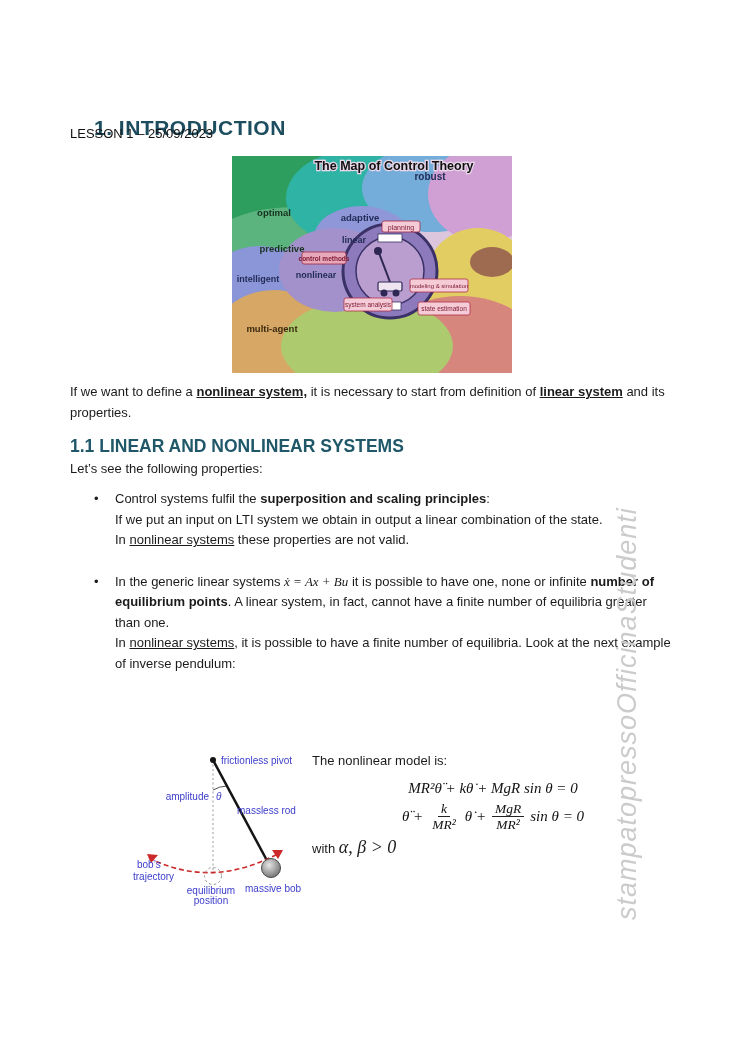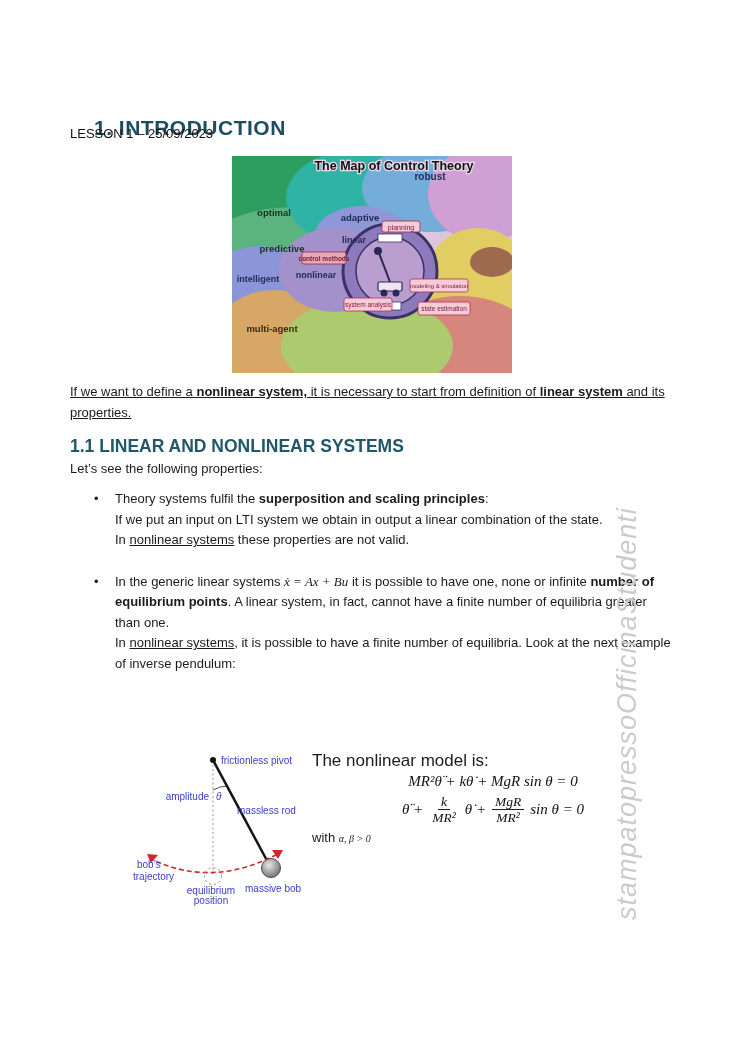--- a/index.html
+++ b/index.html
@@ -2,41 +2,41 @@
 <html><head>
 <meta charset="utf-8">
 <style>
   html,body{margin:0;padding:0;background:#fff;}
   .page{position:relative;width:744px;height:1052px;background:#ffffff;overflow:hidden;
         font-family:"Liberation Sans",sans-serif;color:#1b1b1b;}
   .abs{position:absolute;}
   .h1{left:94px;top:89px;font-size:21px;font-weight:700;color:#1d4e5f;letter-spacing:0.5px;margin-top:27px;}
   .lesson{left:70px;top:126px;font-size:13px;font-weight:400;color:#111;}
   .mapfig{left:232px;top:156px;width:280px;height:217px;}
-  .intro{left:70px;top:382px;width:606px;font-size:13px;line-height:20.5px;text-decoration:underline;}
+  .intro{left:70px;top:382px;width:606px;font-size:13px;line-height:20.5px;}
   .h2{left:70px;top:436px;font-size:17.5px;font-weight:700;color:#20586a;}
   .lead{left:70px;top:461px;font-size:13px;}
   .blist{left:94px;top:489px;width:582px;font-size:13px;line-height:20.5px;}
   .bitem{display:flex;margin-bottom:21px;}
   .bdot{width:21px;flex:0 0 21px;font-size:13px;}
   .btext{width:560px;}
   b.bu{font-weight:700;text-decoration:underline;}
   .ul{text-decoration:underline;margin-top:32px;}
   .math{font-family:"Liberation Serif",serif;font-style:italic;}
   .pend{left:133px;top:752px;width:180px;height:155px;}
   .eqs{left:312px;top:751px;width:362px;}
-  .eqs .eintro{font-size:17px;line-height:20px;}
+  .eqs .eintro{font-size:13px;line-height:20px;}
   .eqline{text-align:center;font-family:"Liberation Serif",serif;font-style:italic;
-          font-size:15px;color:#111;margin-top:2px;}
+          font-size:15px;color:#111;margin-top:9px;}
   .eq2{display:flex;justify-content:center;align-items:center;gap:6px;margin-top:4px;}
   .frac{display:inline-flex;flex-direction:column;align-items:center;font-size:13.5px;line-height:15px;}
   .frac .num{border-bottom:1px solid #222;padding:0 3px;}
   .frac .den{padding:0 3px;}
   .ewith{font-size:13px;margin-top:5px;}
-  .ewith .math{font-size:10px;}
+  .ewith .math{font-size:18px;}
   .watermark{left:612px;top:520px;height:400px;writing-mode:vertical-rl;transform:rotate(180deg);
              font-size:27px;font-style:italic;color:#cbcbcb;letter-spacing:1px;white-space:nowrap;}
   svg text{font-family:"Liberation Sans",sans-serif;}
 </style>
 </head>
 <body>
 
 <div class="page">
 
   <div class="abs h1">1. INTRODUCTION</div>
@@ -93,21 +93,21 @@
 
   <div class="abs intro"><span>If we want to define a </span><b class="bu">nonlinear system,</b><span> it is necessary to start from definition of </span><b class="bu">linear system</b><span> and its properties.</span></div>
 
   <div class="abs h2">1.1 LINEAR AND NONLINEAR SYSTEMS</div>
   <div class="abs lead">Let’s see the following properties:</div>
 
   <div class="abs blist">
     <div class="bitem">
       <span class="bdot">•</span>
       <span class="btext">
-        <div><span>Theory systems fulfil the </span><b>superposition and scaling principles</b><span>:</span></div>
+        <div><span>Control systems fulfil the </span><b>superposition and scaling principles</b><span>:</span></div>
         <div>If we put an input on LTI system we obtain in output a linear combination of the state.</div>
         <div><span>In </span><span class="ul">nonlinear systems</span><span> these properties are not valid.</span></div>
       </span>
     </div>
     <div class="bitem">
       <span class="bdot">•</span>
       <span class="btext">
         <div><span>In the generic linear systems </span><span class="math">ẋ = Ax + Bu</span><span> it is possible to have one, none or infinite </span><b>number of equilibrium points</b><span>. A linear system, in fact, cannot have a finite number of equilibria greater than one.</span></div>
         <div><span>In </span><span class="ul">nonlinear systems</span><span>, it is possible to have a finite number of equilibria. Look at the next example of inverse pendulum:</span></div>
       </span>

